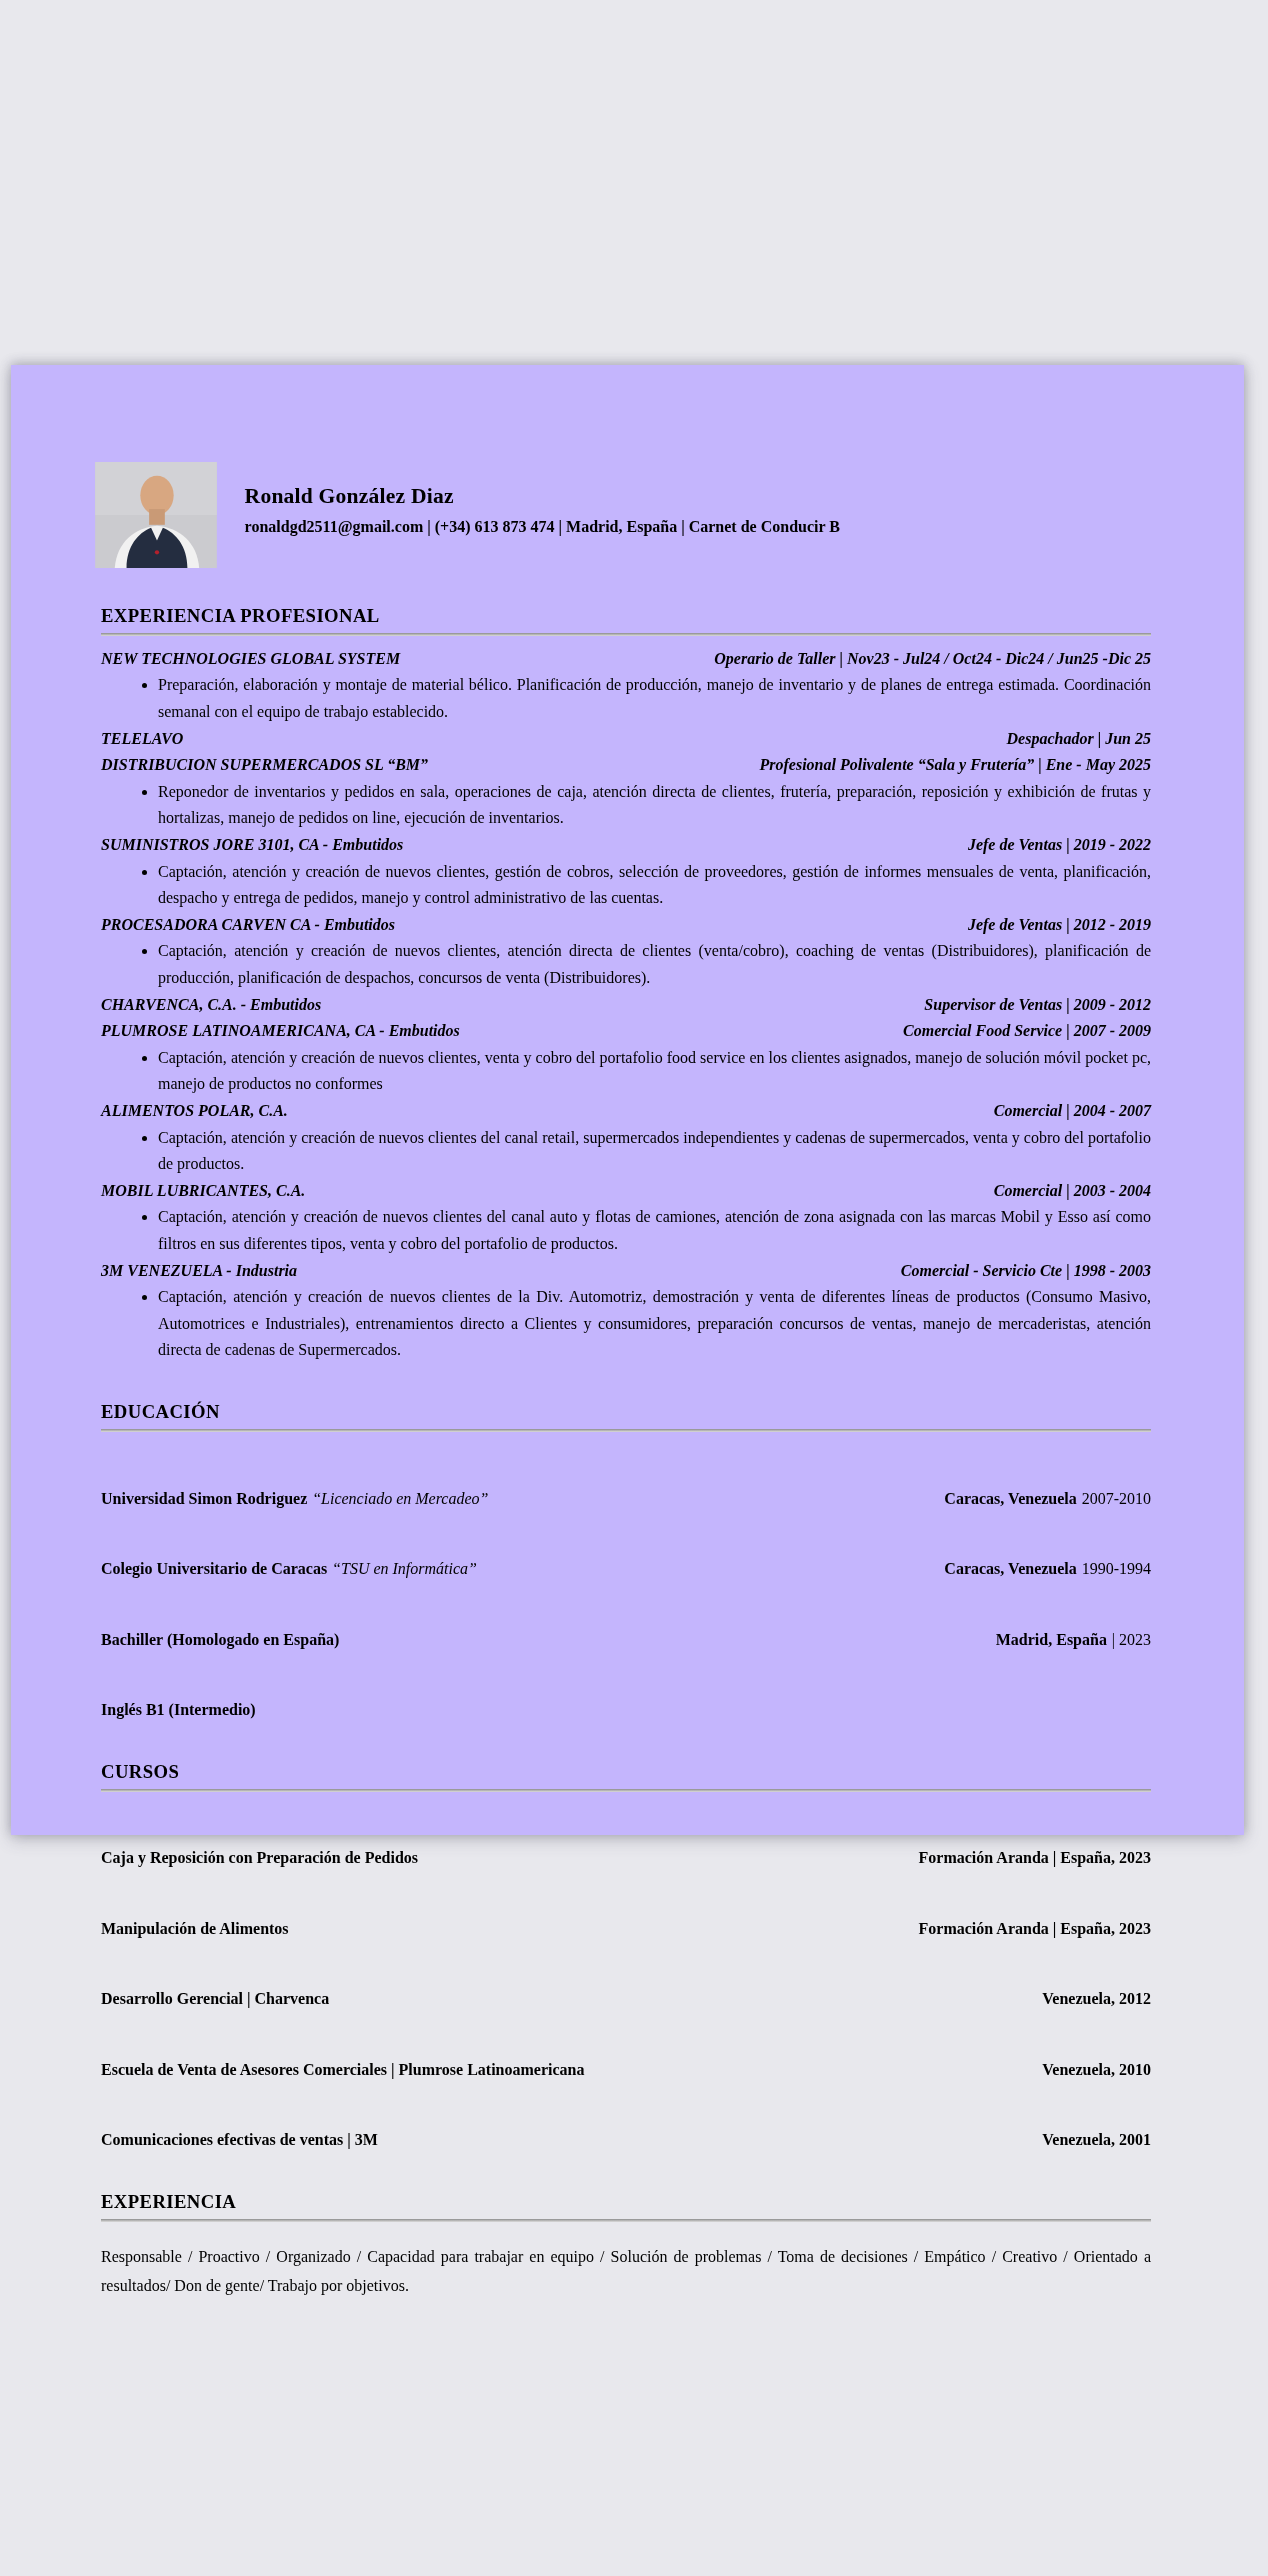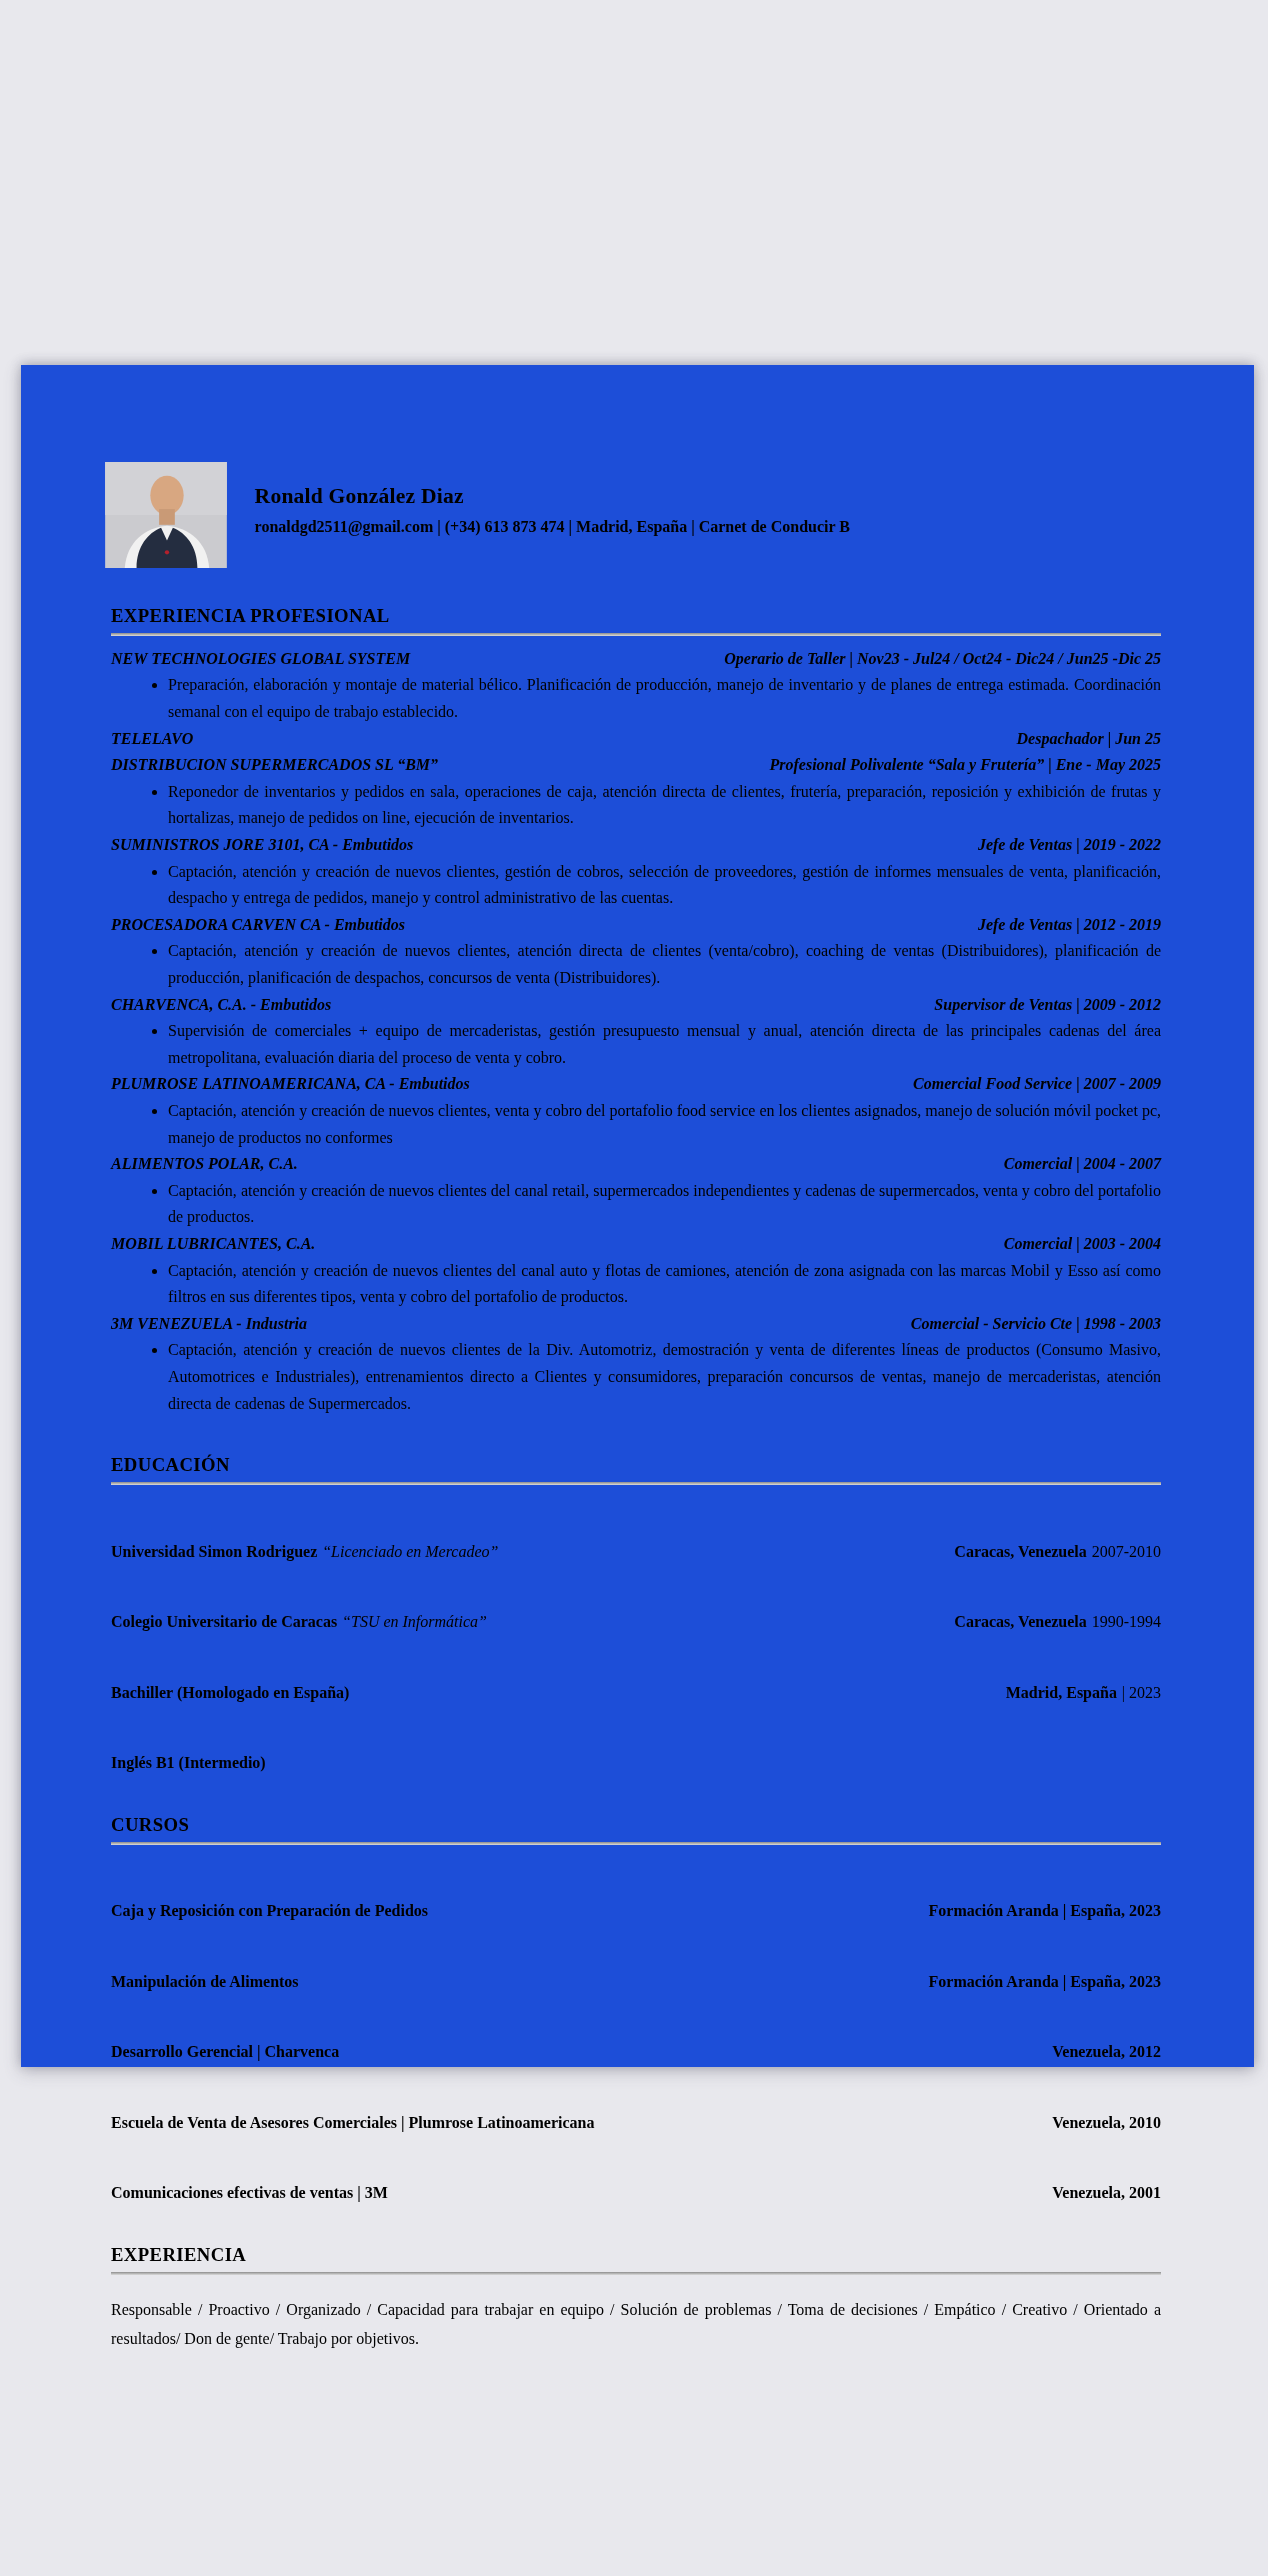--- a/index.html
+++ b/index.html
@@ -1,20 +1,20 @@
 <!DOCTYPE html>
 <html><head>
 <meta charset="utf-8">
 <style>
   html,body{margin:0;padding:0;}
   body{background:#e8e8ed;font-family:"Liberation Serif",serif;}
   .canvas{position:relative;width:1269px;height:2576px;background:#e8e8ed;overflow:hidden;}
   .page{
-    position:absolute;left:21px;top:365px;width:1233px;height:1702px;
-    background:#1d4ed8;
+    position:absolute;left:11px;top:365px;width:1233px;height:1470px;
+    background:#c4b5fd;
     box-shadow:0 -2px 9.8px rgba(70,70,90,.28), 0 3.9px 15.7px rgba(70,70,90,.30);
   }
   .content{padding:0 93px 0 90px;color:#000;}
 
   
   .doc-header{display:flex;align-items:flex-start;gap:27.5px;margin:97px 0 0 -5.9px;}
   .photo{width:122px;height:106px;flex:0 0 auto;display:block;}
   .header-text{padding-top:21.6px;}
   .name{font-size:21.6px;font-weight:bold;letter-spacing:0.2px;}
   .contact{font-size:16px;font-weight:bold;margin-top:9.8px;}
@@ -119,23 +119,20 @@
             <ul>
                 <li>Captación, atención y creación de nuevos clientes, atención directa de clientes (venta/cobro), coaching de ventas (Distribuidores), planificación de producción, planificación de despachos, concursos de venta (Distribuidores).</li>
               </ul>
           </div>
 
           <div class="job">
             <div class="job-head">
               <span class="job-company">CHARVENCA, C.A. - Embutidos</span>
               <span class="job-role">Supervisor de Ventas | 2009 - 2012</span>
             </div>
-            <ul>
-                <li>Supervisión de comerciales + equipo de mercaderistas, gestión presupuesto mensual y anual, atención directa de las principales cadenas del área metropolitana, evaluación diaria del proceso de venta y cobro.</li>
-              </ul>
           </div>
 
           <div class="job">
             <div class="job-head">
               <span class="job-company">PLUMROSE LATINOAMERICANA, CA - Embutidos</span>
               <span class="job-role">Comercial Food Service | 2007 - 2009</span>
             </div>
             <ul>
                 <li>Captación, atención y creación de nuevos clientes, venta y cobro del portafolio food service en los clientes asignados, manejo de solución móvil pocket pc, manejo de productos no conformes</li>
               </ul>

